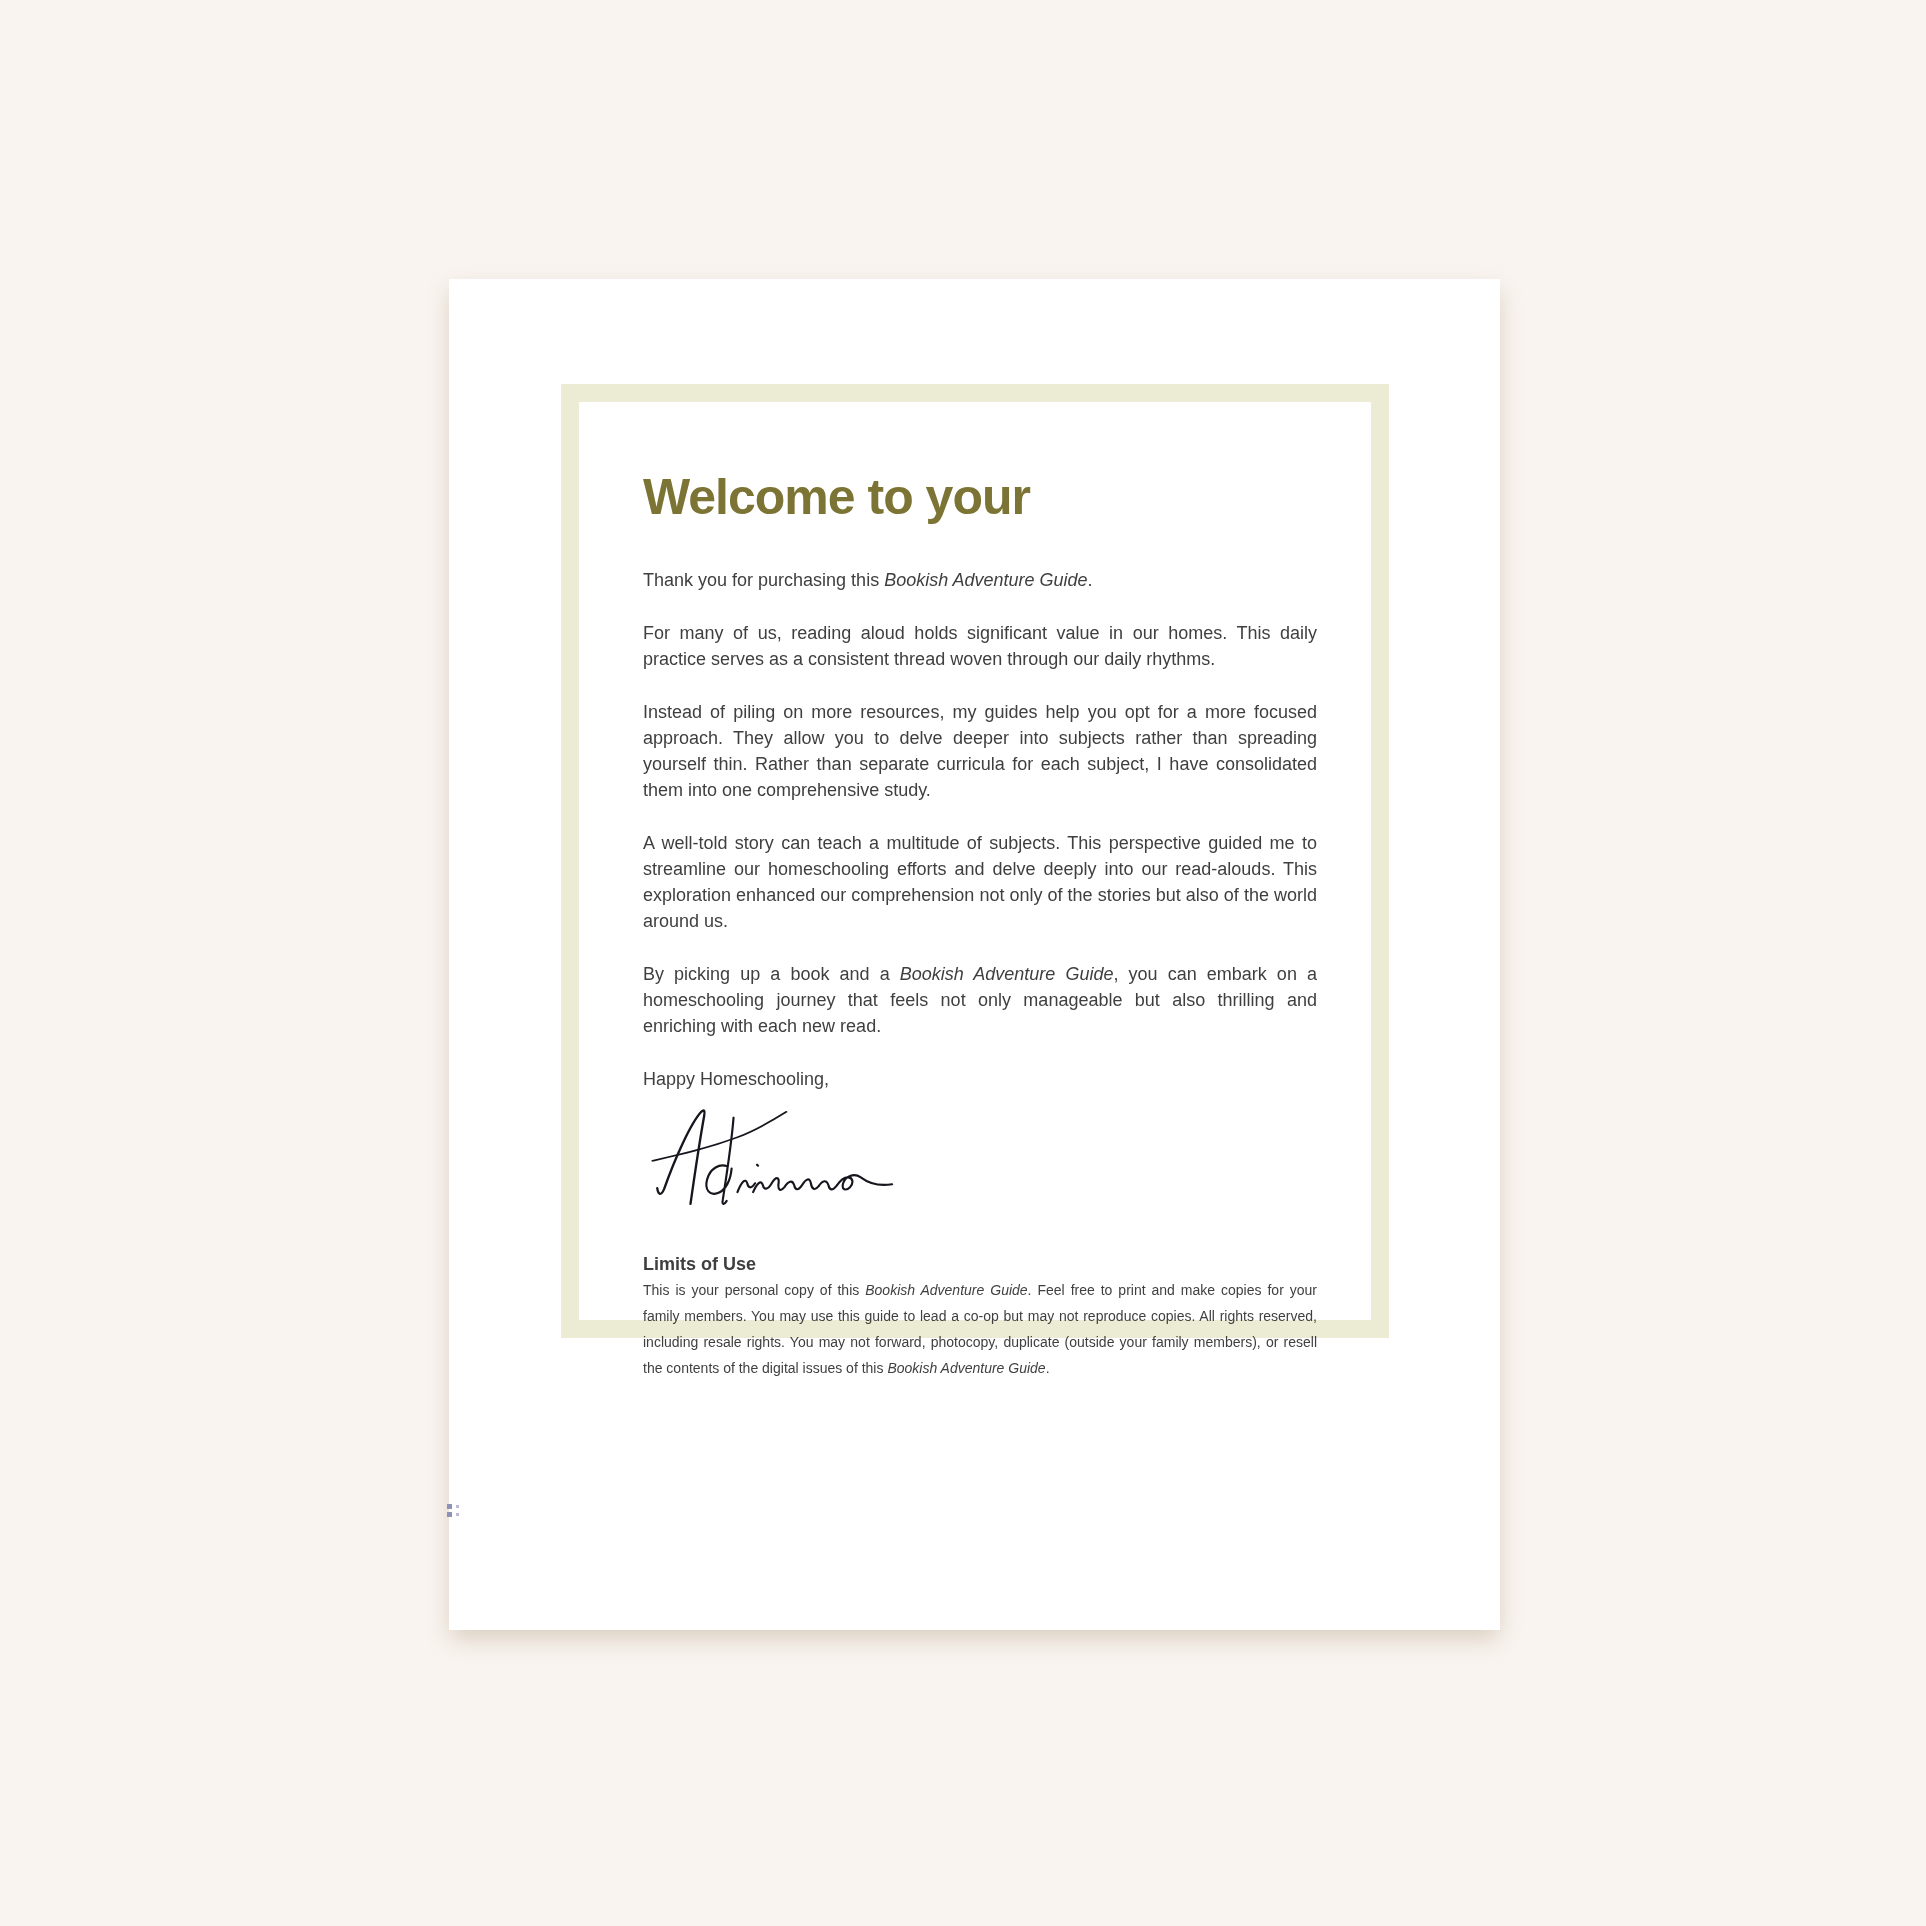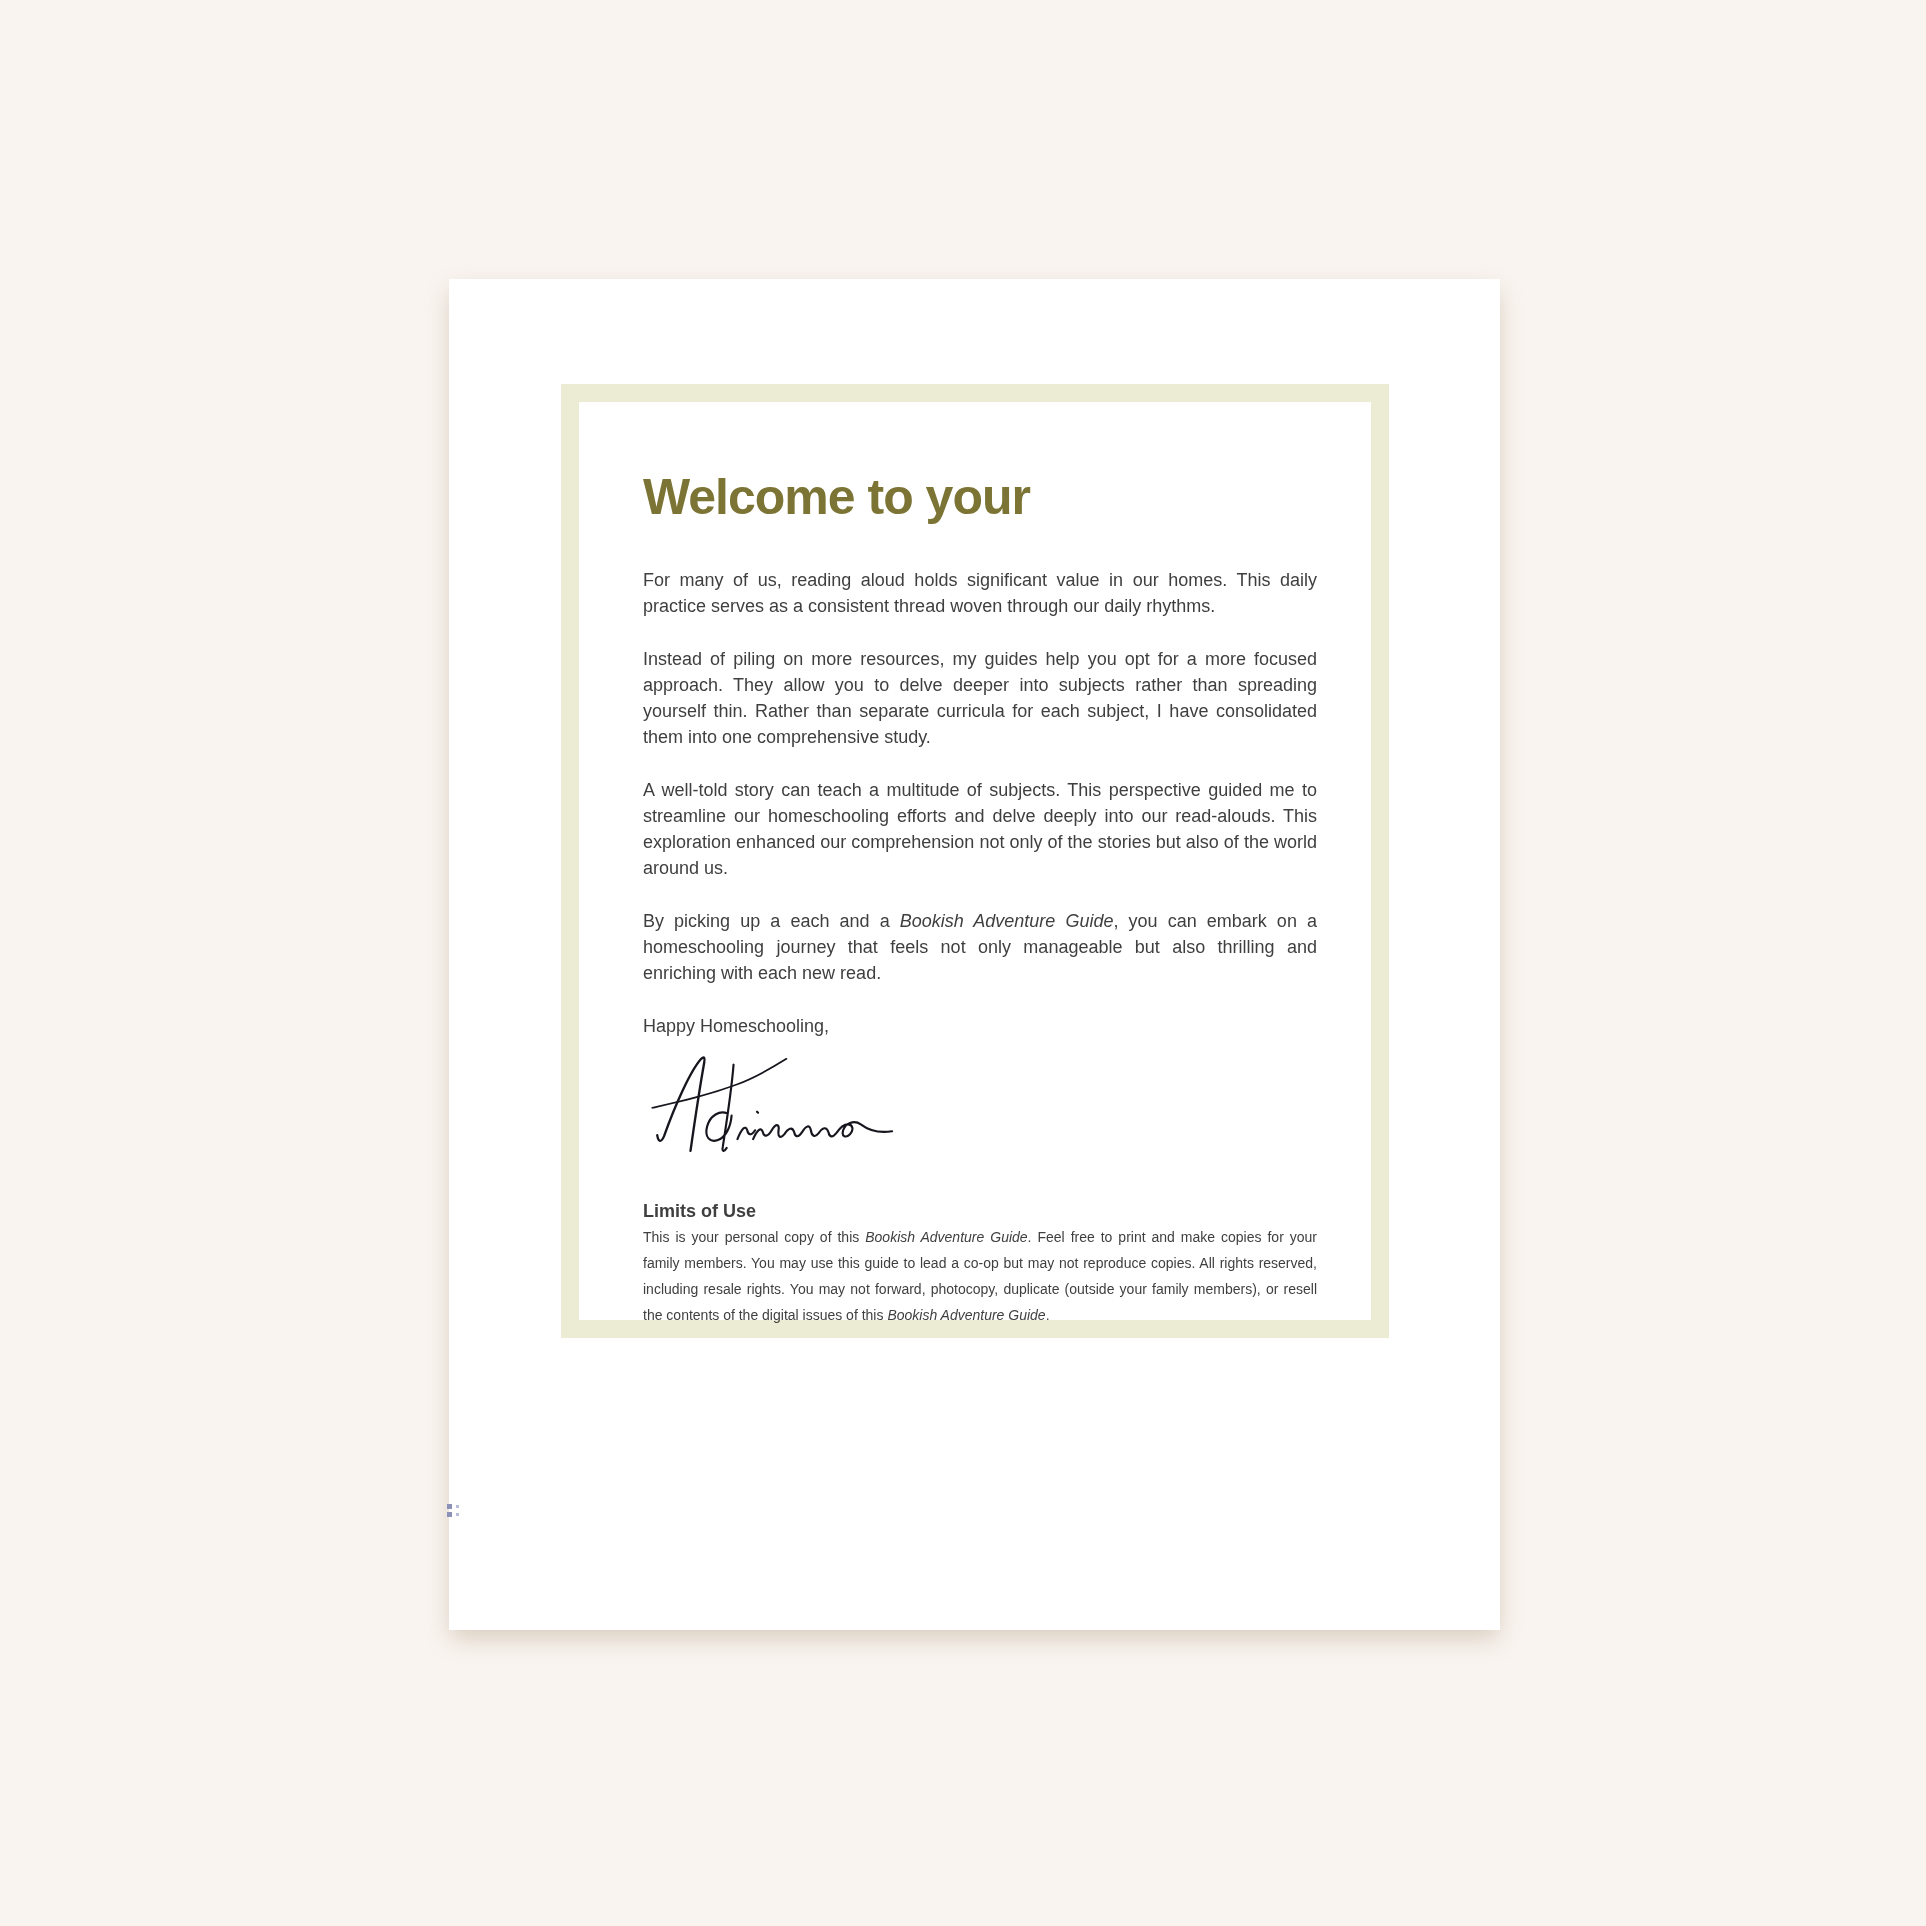--- a/index.html
+++ b/index.html
@@ -65,24 +65,25 @@
 <div class="canvas">
 
   <div class="sheet">
     <div class="frame">
 
       <h1 class="doc-title">
         <span>Welcome to your</span><br>
       </h1>
 
       <div class="body-copy">
+        <p><span>Thank you for purchasing this </span><span class="it">Bookish Adventure Guide</span><span>.</span></p>
         <p><span>For many of us, reading aloud holds significant value in our homes. This daily practice serves as a consistent thread woven through our daily rhythms.</span></p>
         <p><span>Instead of piling on more resources, my guides help you opt for a more focused approach. They allow you to delve deeper into subjects rather than spreading yourself thin. Rather than separate curricula for each subject, I have consolidated them into one comprehensive study.</span></p>
         <p><span>A well-told story can teach a multitude of subjects. This perspective guided me to streamline our homeschooling efforts and delve deeply into our read-alouds. This exploration enhanced our comprehension not only of the stories but also of the world around us.</span></p>
-        <p><span>By picking up a each and a </span><span class="it">Bookish Adventure Guide</span><span>, you can embark on a homeschooling journey that feels not only manageable but also thrilling and enriching with each new read.</span></p>
+        <p><span>By picking up a book and a </span><span class="it">Bookish Adventure Guide</span><span>, you can embark on a homeschooling journey that feels not only manageable but also thrilling and enriching with each new read.</span></p>
         <p class="no-justify"><span>Happy Homeschooling,</span></p>
       </div>
 
       <div class="signature">
         <span class="hidden-name">Adrianne</span>
         <svg viewBox="0 0 270 140" fill="none" stroke="#16161e" stroke-linecap="round" stroke-linejoin="round">
           <path d="M3 58 C30 52 58 46 90 34 C106 28 124 18 140 8" stroke-width="1.8"></path>
           <path d="M8 86 C9 93 12 94 15 87 C26 56 42 20 53 8 C56 5 57 7 56 12 C51 40 46 74 42 102" stroke-width="2.4"></path>
           <path d="M80 64 C72 60 62 66 59 77 C56 88 62 94 70 91 C78 88 83 78 84 66 M86 14 C84 40 79 72 75 98 C74 102 76 104 79 99" stroke-width="2.2"></path>
           <path d="M90 90 C94 80 98 75 100 81 C101 86 104 87 108 81 M110 62 L111 63 M106 90 C110 81 114 77 116 83 C117 88 121 88 125 81 C129 74 133 74 132 81 C131 88 134 90 138 85 C142 79 146 77 148 83 C149 88 152 89 156 83 C160 76 164 75 165 81 C166 87 169 89 173 84 C177 78 181 77 183 83 C184 88 187 89 191 84 C195 78 199 75 203 75 C208 75 209 81 205 85 C201 89 196 88 198 81 C200 74 209 70 216 75 C224 81 236 84 248 82" stroke-width="2.2"></path>

